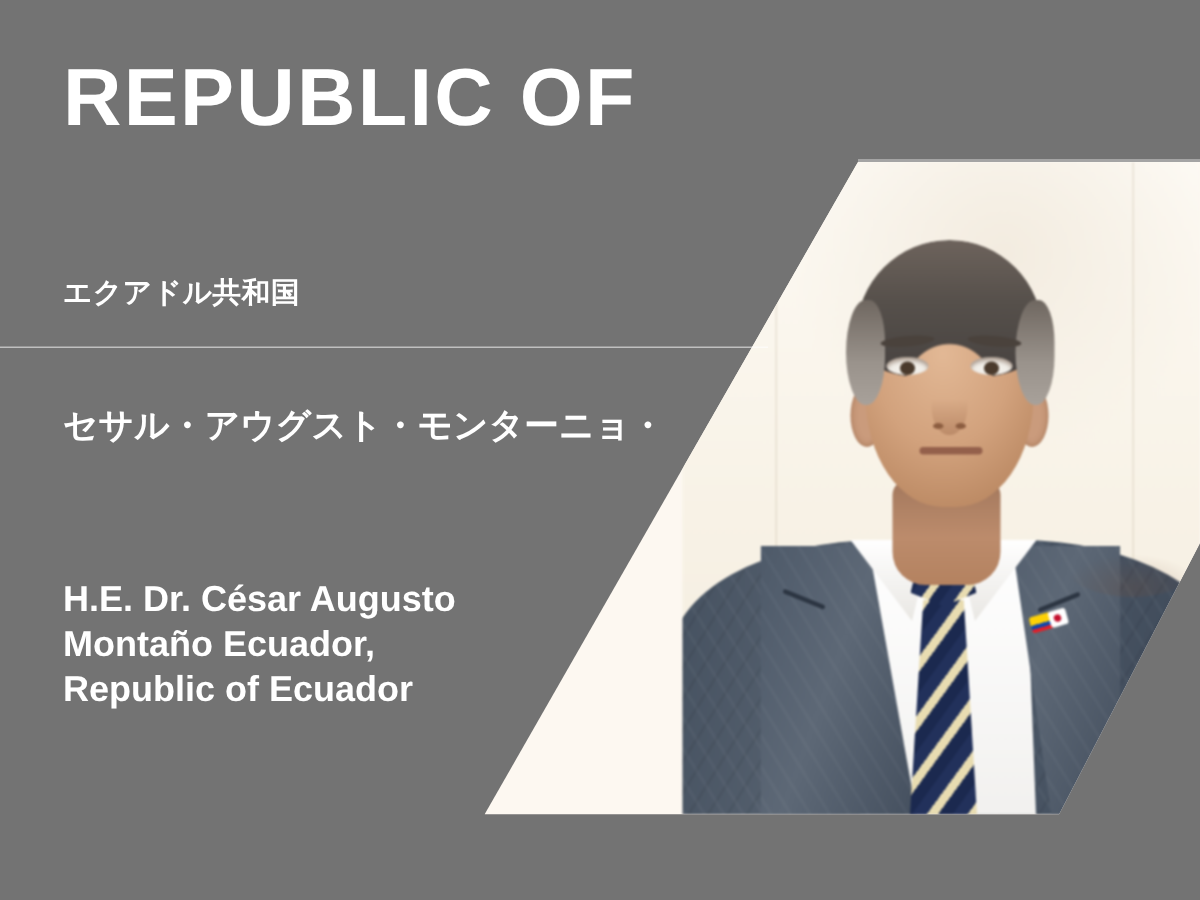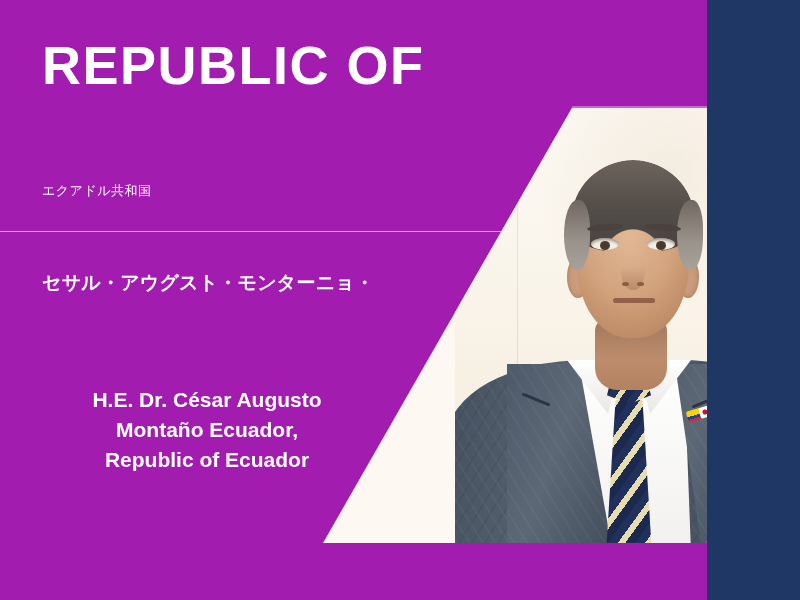--- a/index.html
+++ b/index.html
@@ -7,22 +7,22 @@
 
   html, body {
     width:800px; height:600px;
     background:#1f3764;
     font-family:"Liberation Sans", "DejaVu Sans", sans-serif;
     overflow:hidden;
   }
 
   .card {
     position:relative;
-    width:707px; height:600px;
-    background:#a21caf;
+    width:800px; height:600px;
+    background:#737373;
     overflow:hidden;
   }
 
   
   .photo-panel {
     position:absolute;
     left:0; top:0;
     width:800px; height:600px;
     -webkit-clip-path: polygon(572px 108px, 800px 108px, 800px 362px, 706px 543px, 323px 543px);
     clip-path: polygon(572px 108px, 800px 108px, 800px 362px, 706px 543px, 323px 543px);
@@ -242,49 +242,48 @@
     line-height:62px;
     font-weight:bold;
     letter-spacing:1.5px;
     text-transform:uppercase;
     font-stretch:condensed;
   }
 
   .subtitle-jp {
     position:absolute; left:42px; top:182px;
     color:#ffffff;
-    font-size:13px;
-    font-weight:normal;
+    font-size:19px;
+    font-weight:bold;
     letter-spacing:.5px;
   }
 
   .divider {
     position:absolute; left:0; top:231px;
     width:512px; height:1px;
     background:rgba(255,255,255,.55);
   }
 
   .name-jp {
     position:absolute; left:42px; top:266px;
     width:470px;
     color:#ffffff;
-    font-size:19px;
+    font-size:23px;
     line-height:34px;
     font-weight:bold;
     letter-spacing:.2px;
   }
 
   .name-en {
     position:absolute; left:42px; top:385px;
     width:330px;
     color:#ffffff;
-    font-size:21px;
+    font-size:24px;
     line-height:30px;
     font-weight:bold;
-    text-align:center;
   }
   .name-en div { white-space:nowrap; }
 </style>
 </head>
 <body>
 
 <div class="card">
 
   <div class="photo-panel">
     <div class="photo-inner">

